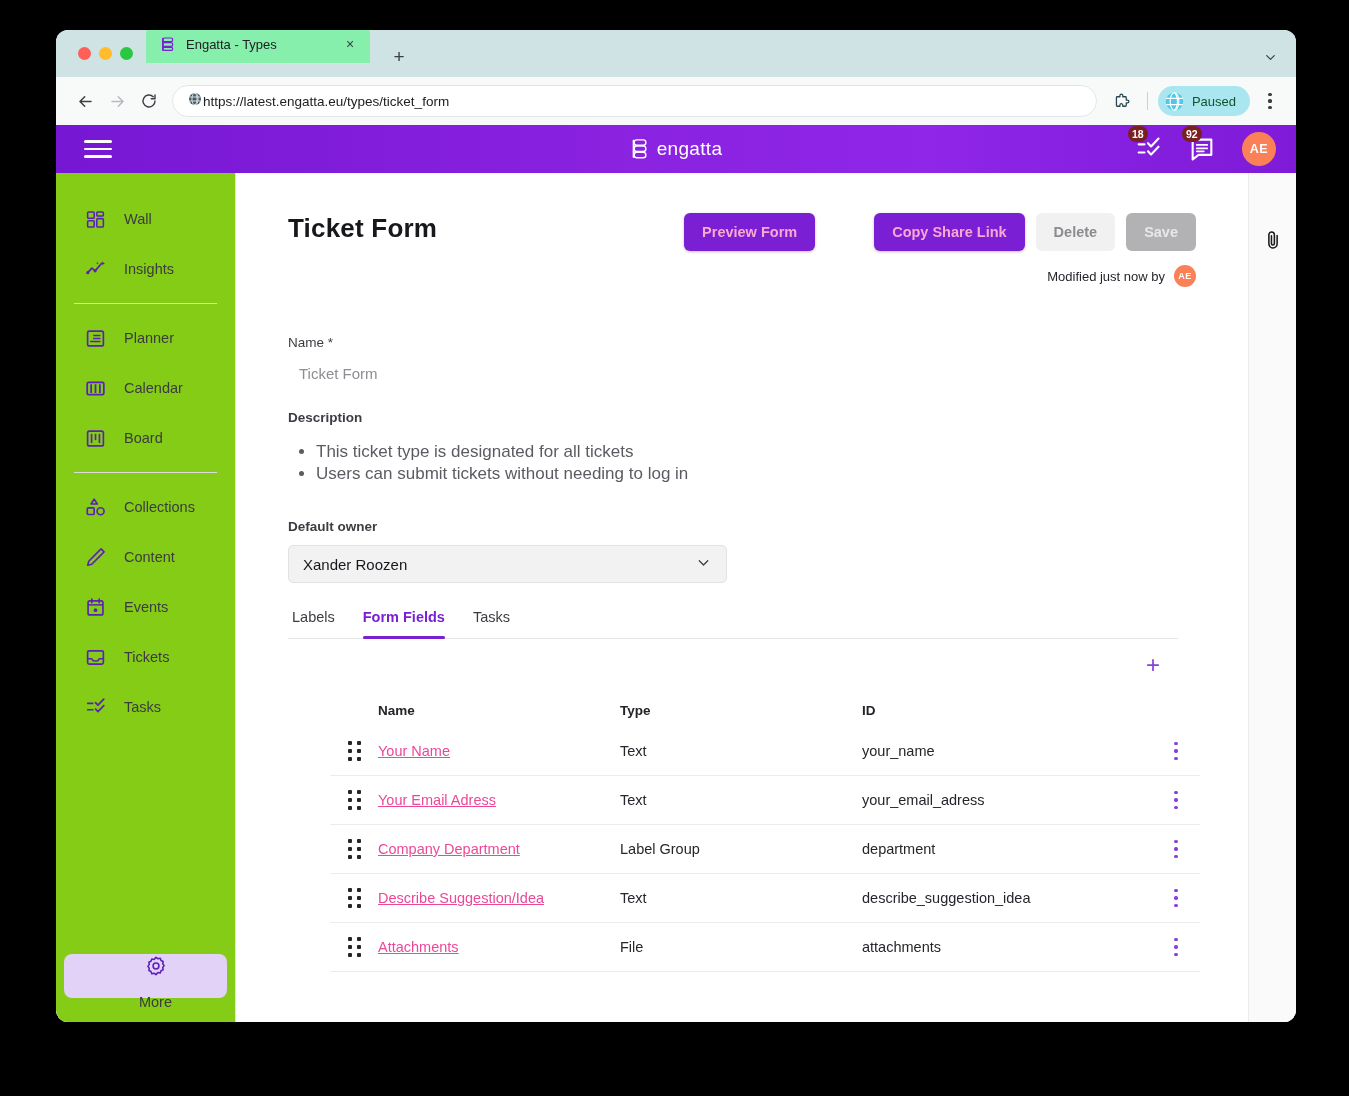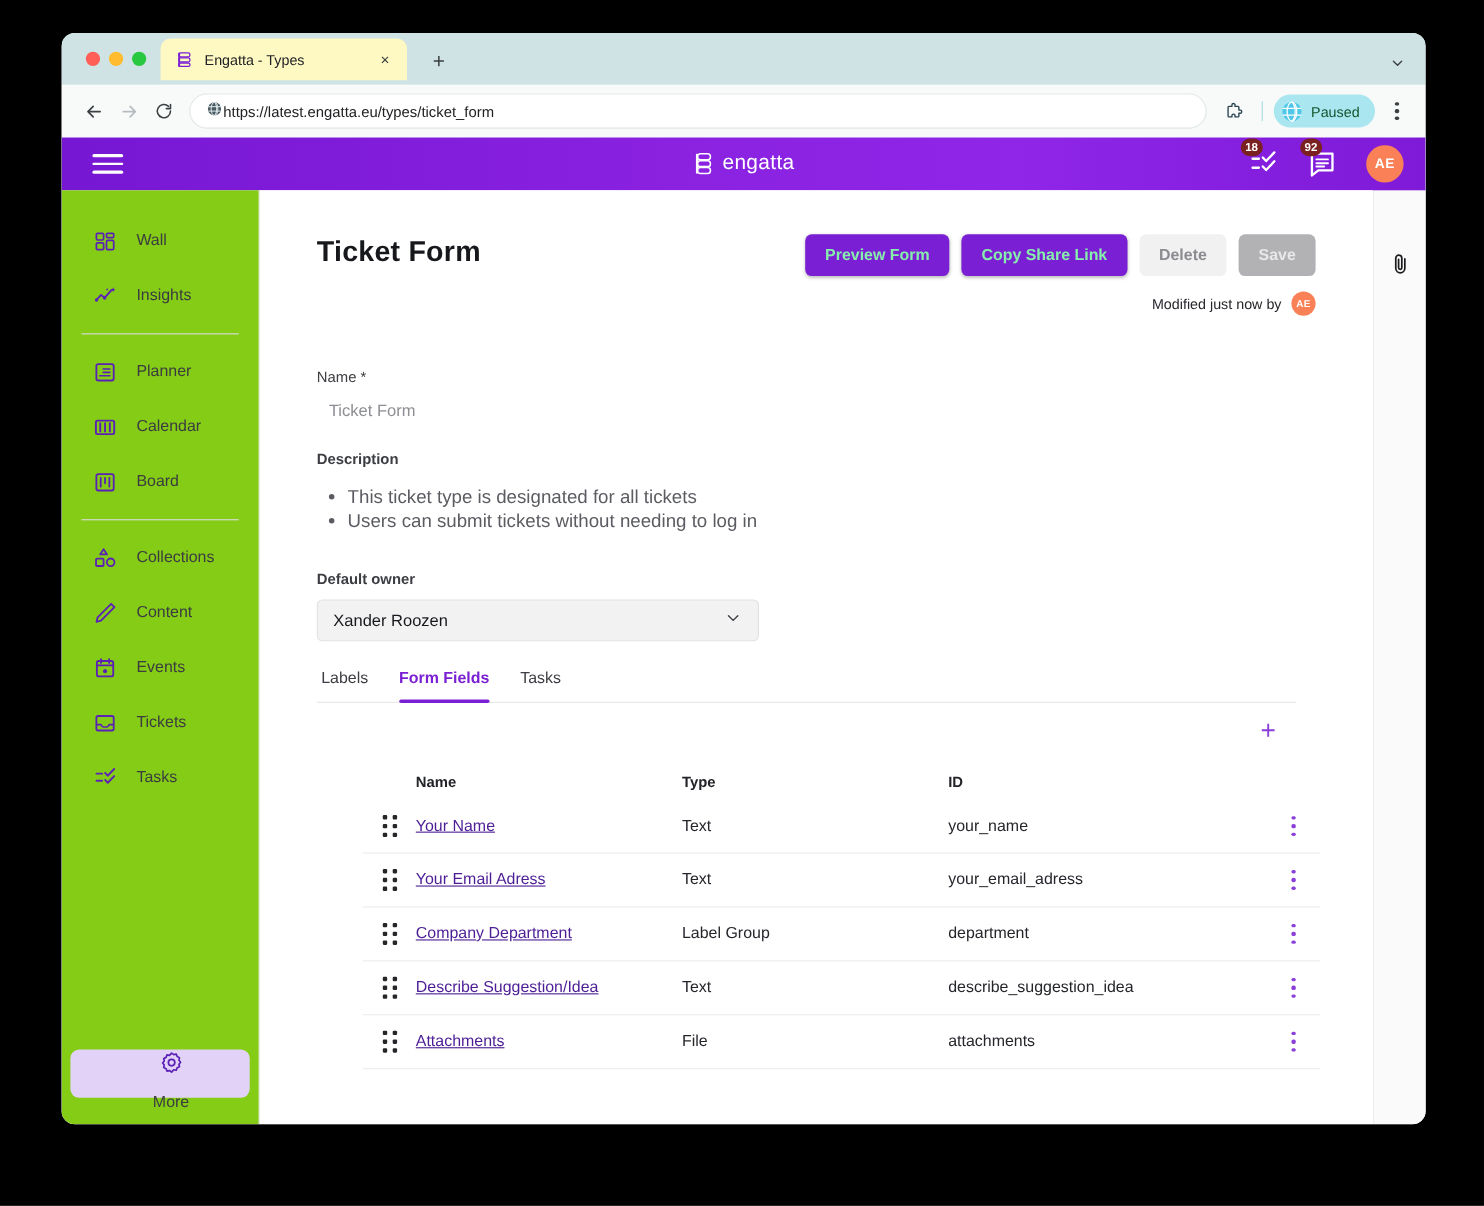--- a/index.html
+++ b/index.html
@@ -33,23 +33,23 @@
     display: flex; gap: 8px;
     position: absolute; left: 22px; top: 17px;
   }
   .tl { width: 13px; height: 13px; border-radius: 50%; }
   .tl-red { background: #ff5f57; }
   .tl-yellow { background: #febc2e; }
   .tl-green { background: #28c840; }
 
   #browser-tab {
     position: absolute;
-    left: 90px; bottom: 4px;
+    left: 90px; bottom: 14px;
     width: 224px; height: 38px;
-    background: #fef9c3;
+    background: #86efac;
     border-radius: 9px 9px 0 0;
     display: flex; align-items: center;
     padding: 0 10px 0 14px;
   }
   .tab-favicon { width: 16px; height: 16px; flex: 0 0 16px; margin-right: 10px; }
   .tab-title {
     flex: 1;
     font-size: 13px; color: #202124;
     white-space: nowrap; overflow: hidden; text-overflow: ellipsis;
   }
@@ -212,21 +212,21 @@
     display: flex; gap: 11px; align-items: flex-start;
   }
   .btn {
     height: 38px;
     border-radius: 6px;
     font-size: 14.5px; font-weight: bold;
     display: flex; align-items: center; justify-content: center;
     padding: 0 18px;
     white-space: nowrap;
   }
-  .btn-primary { background: #7b1fd4; color: #86efac; box-shadow: 0 1px 3px rgba(0,0,0,.25); }
+  .btn-primary { background: #7b1fd4; color: #f9a8d4; box-shadow: 0 1px 3px rgba(0,0,0,.25); margin-left: 48px; }
   .btn-light { background: #f1f1f2; color: #8b8b90; }
   .btn-disabled { background: #b2b2b5; color: #e8e8ea; }
 
   #modified-row {
     position: absolute; right: 52px; top: 92px;
     display: flex; align-items: center; gap: 9px;
   }
   #modified-text { font-size: 13px; color: #25262b; }
   #modified-avatar {
     width: 22px; height: 22px; border-radius: 50%;
@@ -240,21 +240,21 @@
   .field-label { font-size: 13.5px; color: #3c3d42; }
   #name-label { margin-top: 84px; }
   #name-value { font-size: 15px; color: #8d8e93; margin-top: 15px; padding-left: 11px; }
   #desc-label { margin-top: 28px; font-weight: bold; }
   #desc-list { margin-top: 16px; padding-left: 28px; }
   #desc-list li { font-size: 17px; color: #5b5c61; line-height: 22px; list-style: disc; }
   #desc-list li::marker { color: #5b5c61; }
   #owner-label { margin-top: 34px; font-weight: bold; }
   #owner-select {
     margin-top: 11px;
-    width: 402px; height: 38px;
+    width: 439px; height: 38px;
     background: #f2f2f3;
     border: 1px solid #e2e2e4;
     border-radius: 5px;
     display: flex; align-items: center;
     padding: 0 14px;
   }
   #owner-value { font-size: 15px; color: #17181c; flex: 1; }
 
   
   #tabs-row {
@@ -293,21 +293,21 @@
     border-bottom: 1px solid #ececee;
   }
   .tr.head { height: 34px; border-bottom: none; }
   .th { font-size: 13.5px; font-weight: bold; color: #232428; }
   .td { font-size: 14.5px; color: #25262b; }
   .col-handle { width: 48px; flex: 0 0 48px; display: flex; align-items: center; padding-left: 18px; }
   .col-name { width: 242px; flex: 0 0 242px; }
   .col-type { width: 242px; flex: 0 0 242px; }
   .col-id { flex: 1; }
   .col-menu { width: 48px; flex: 0 0 48px; display: flex; justify-content: center; }
-  .field-link { color: #4c1d95; text-decoration: underline; font-size: 14.5px; }
+  .field-link { color: #ec4899; text-decoration: underline; font-size: 14.5px; }
   .drag-handle { display: grid; grid-template-columns: 4px 4px; gap: 4px 5px; }
   .drag-handle i { width: 4px; height: 4px; background: #26262a; border-radius: 1px; display: block; }
   .kebab { display: flex; flex-direction: column; gap: 4px; align-items: center; }
   .kebab i { width: 3.4px; height: 3.4px; background: #8a3fd8; border-radius: 50%; display: block; }
 </style>
 </head>
 <body>
 
 <div id="browser-window">
 

